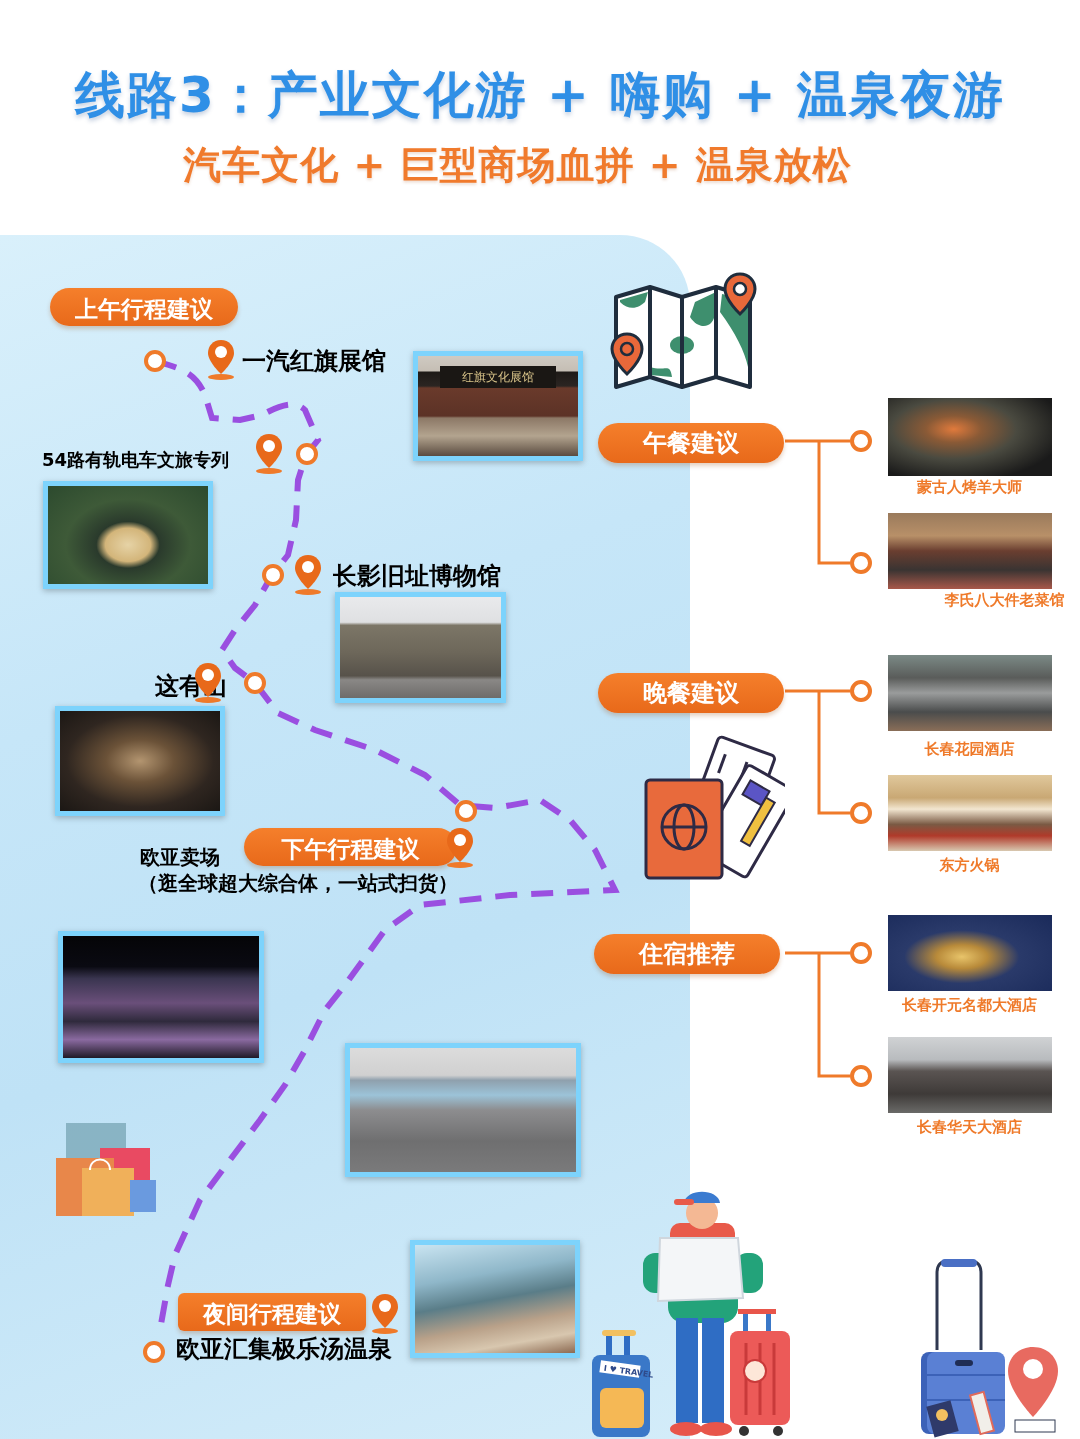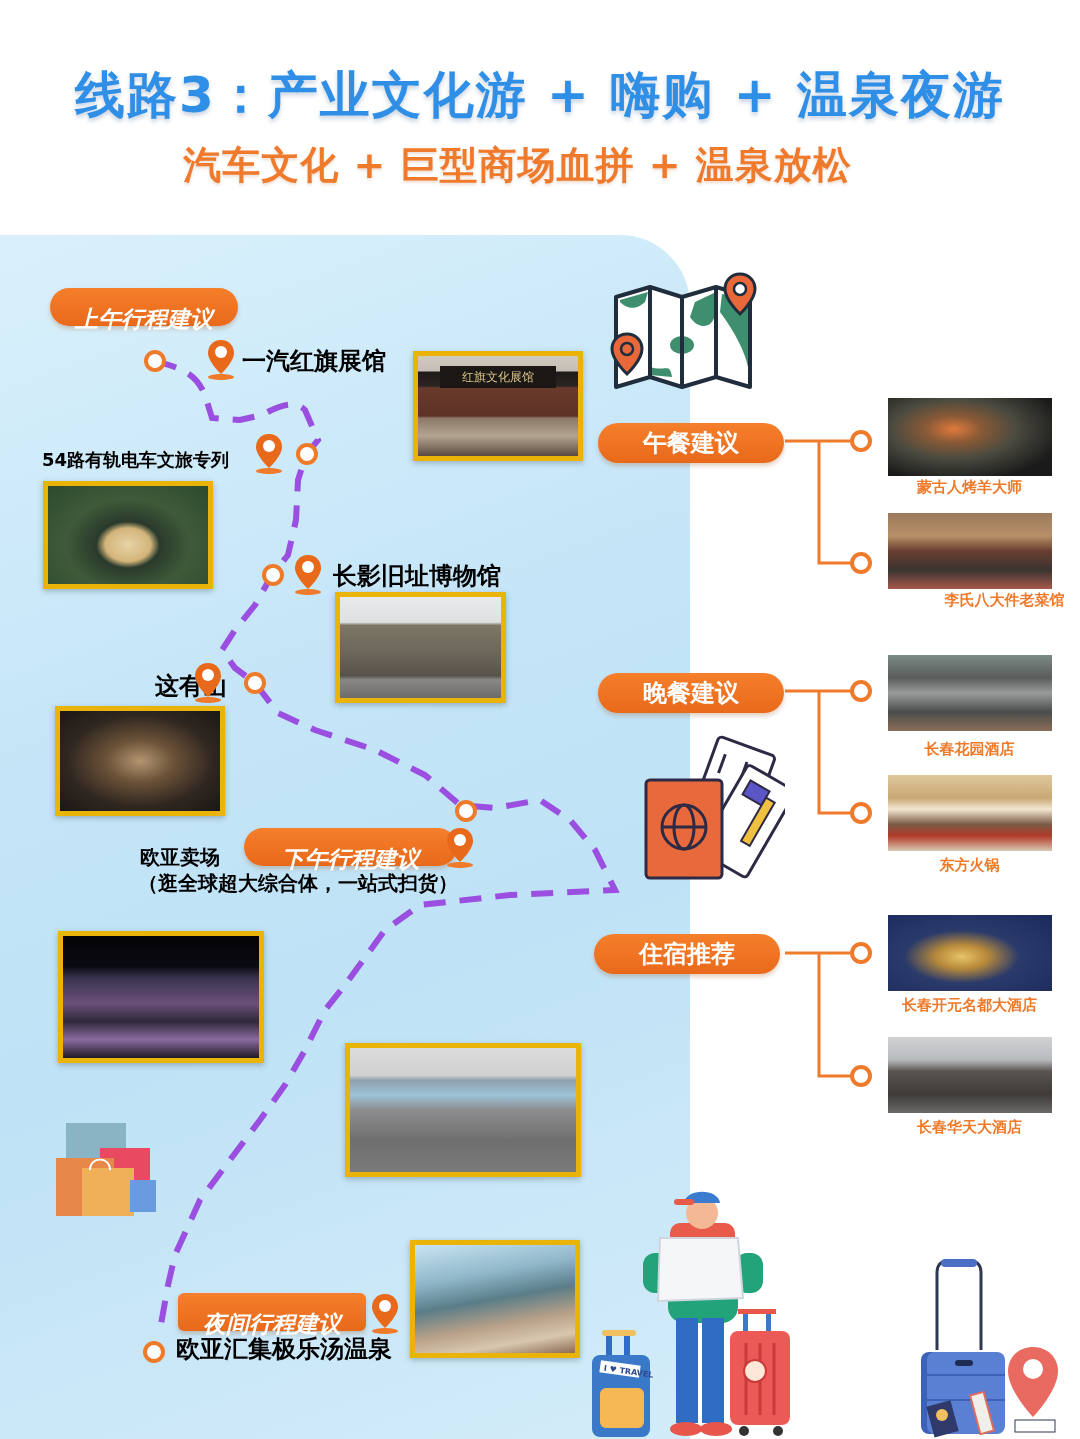--- a/index.html
+++ b/index.html
@@ -7,24 +7,24 @@
          font-family: "DejaVu Sans", "Liberation Sans", sans-serif; }
   .abs { position: absolute; }
   .title { left: 0; width: 1080px; top: 62px; text-align: center; font-size: 50px; font-weight: bold;
            color: #2f8fe6; letter-spacing: 2px; text-shadow: 0 3px 4px rgba(40,80,140,0.25); }
   .subtitle { left: 0; width: 1035px; top: 140px; text-align: center; font-size: 38px; font-weight: bold;
               color: #f07a2c; letter-spacing: 1px; text-shadow: 0 2px 3px rgba(160,80,30,0.2); }
   .panel { left: 0; top: 235px; width: 690px; height: 1204px; border-top-right-radius: 70px;
            background: linear-gradient(160deg, #d9f0fb 0%, #c6e6f8 35%, #bfe2f6 60%, #d3ecf9 100%); }
   .pill { background: linear-gradient(180deg, #f57f2b 0%, #e8691a 100%); color: #fff; font-weight: bold;
           border-radius: 30px; text-align: center; box-shadow: 0 3px 4px rgba(150,70,10,0.25); white-space: nowrap; }
-  .pill-sm { height: 38px; line-height: 38px; font-size: 23px; padding: 12px 16px; font-style: italic; }
+  .pill-sm { height: 38px; line-height: 38px; font-size: 23px; padding: 2px 16px; }
   .pill-lg { height: 40px; line-height: 40px; font-size: 24px; width: 186px; }
   .label { color: #000000; font-weight: bold; white-space: nowrap; }
-  .photo { background: #eab308; padding: 5px; box-shadow: 0 2px 6px rgba(0,0,0,0.25); }
+  .photo { background: #7dd3fc; padding: 5px; box-shadow: 0 2px 6px rgba(0,0,0,0.25); }
   .photo > div { width: 100%; height: 100%; }
   .thumb { border: none; }
   .caption { color: #ef7a2a; font-weight: bold; font-size: 15px; text-align: center; width: 165px; white-space: nowrap; }
   .ring { width: 22px; height: 22px; border: 4px solid #ef7a2a; border-radius: 50%; background: #fff; }
   .pin { width: 30px; height: 42px; }
 </style>
 </head>
 <body>
 
 <div class="abs title">线路3：产业文化游 + 嗨购 + 温泉夜游</div>

